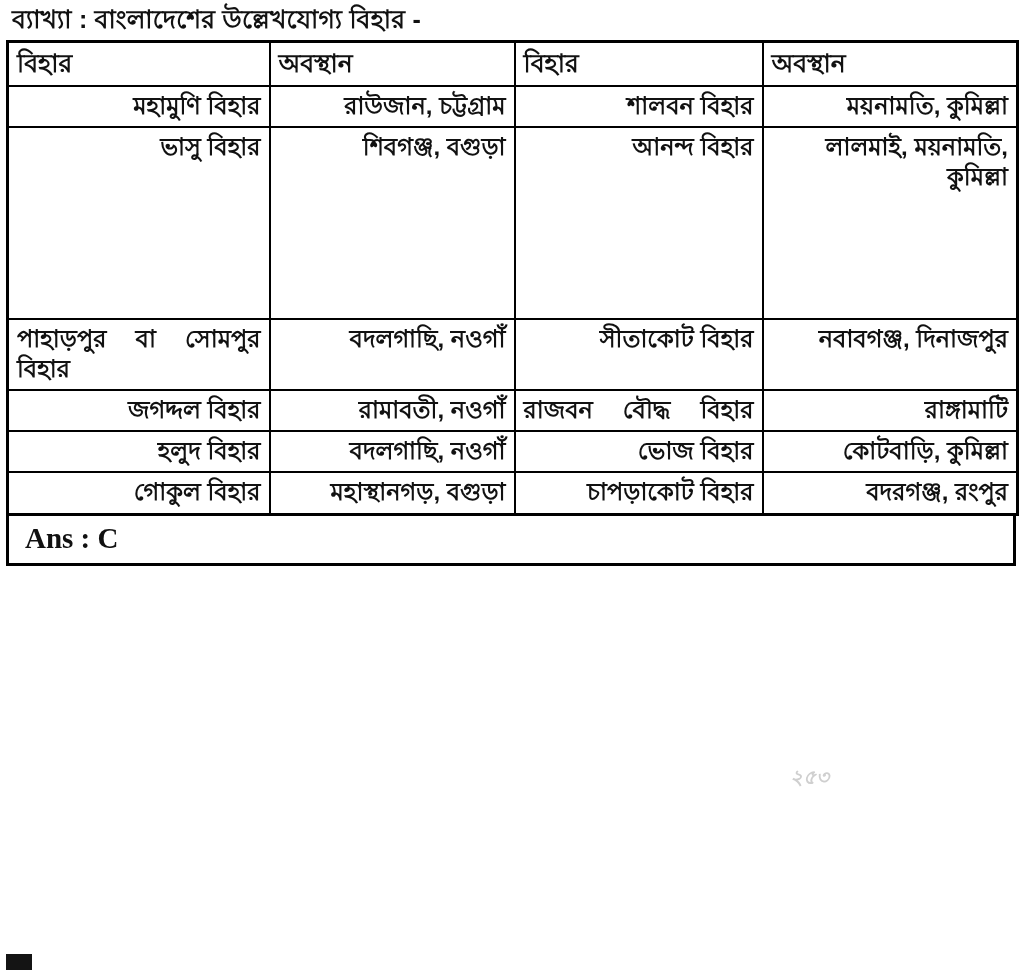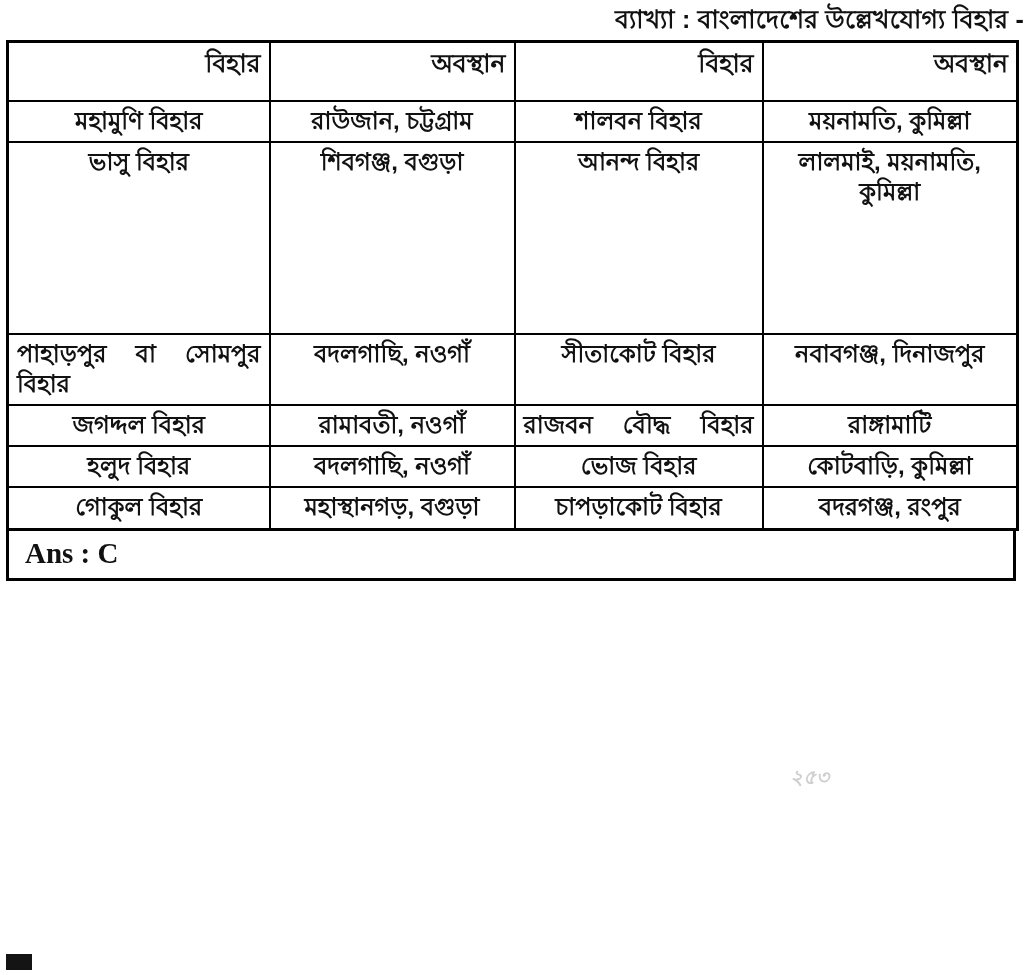--- a/index.html
+++ b/index.html
@@ -22,21 +22,20 @@
     box-sizing: border-box;
     padding: 4px 6px 0 6px;
   }
   .explain-line {
     font-size: 25px;
     font-weight: 700;
     line-height: 1.1;
     padding: 2px 0 6px 6px;
     letter-spacing: 0.2px;
     white-space: nowrap;
-    text-align: right;
   }
   table.biharTable {
     border-collapse: collapse;
     width: 1010px;
     table-layout: fixed;
     border: 3px solid #000;
   }
   table.biharTable col.c1 { width: 262px; }
   table.biharTable col.c2 { width: 245px; }
   table.biharTable col.c3 { width: 248px; }
@@ -44,29 +43,29 @@
   table.biharTable th,
   table.biharTable td {
     border: 2px solid #000;
     vertical-align: top;
     padding: 4px 8px 6px 8px;
     font-size: 24px;
     line-height: 1.22;
     font-weight: 700;
   }
   table.biharTable th {
-    text-align: right;
+    text-align: left;
     font-size: 25px;
-    padding: 5px 8px 22px 8px;
+    padding: 5px 8px 7px 8px;
   }
   td.justify {
     text-align: justify;
     text-align-last: justify;
   }
-  td.plain { text-align: center; }
+  td.plain { text-align: right; }
   .tall { height: 192px; }
   .ans-bar {
     width: 1010px;
     box-sizing: border-box;
     border: 3px solid #000;
     border-top: none;
     font-size: 29px;
     font-weight: 700;
     font-family: "Liberation Serif", "DejaVu Serif", serif;
     padding: 6px 0 8px 16px;

